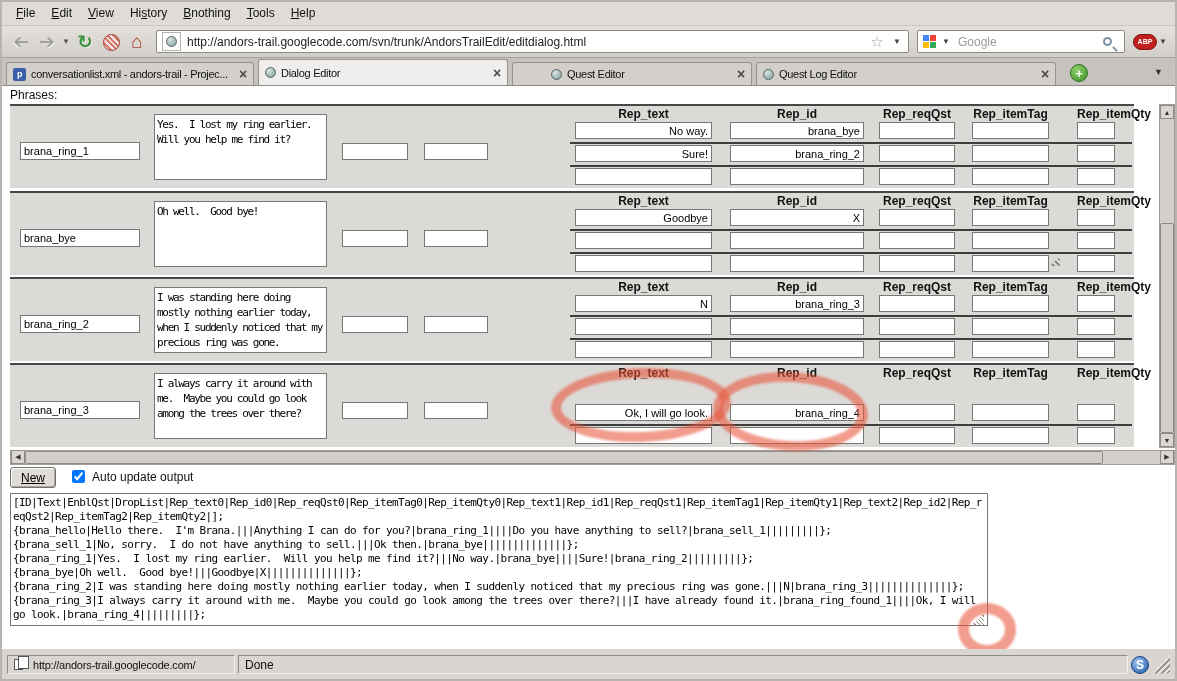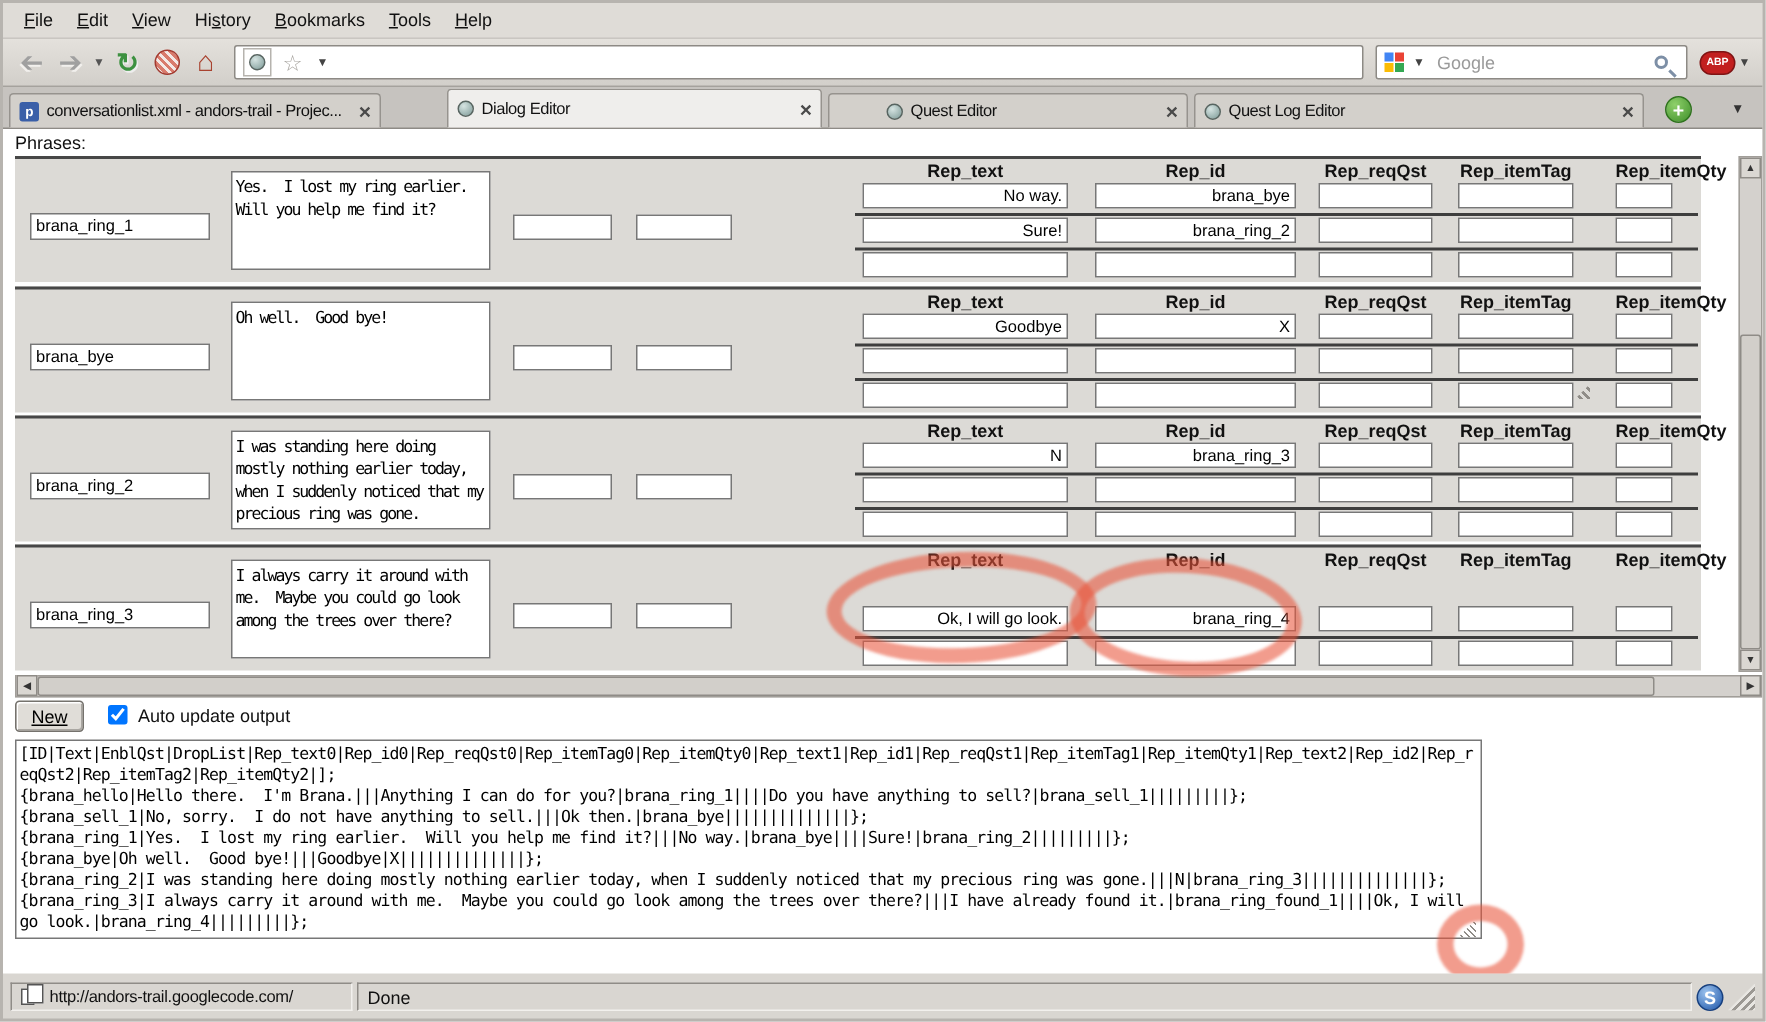--- a/index.html
+++ b/index.html
@@ -42,21 +42,21 @@
   .search-input::placeholder{color:#9a9a9a;}
   .mag{position:relative;width:9px;height:9px;border:2px solid #7d8fa6;border-radius:50%;margin-right:7px;flex:0 0 auto;}
   .mag::after{content:"";position:absolute;width:6px;height:2px;background:#7d8fa6;transform:rotate(45deg);left:7px;top:9px;}
   .abp{width:24px;height:16px;background:#c21f1f;border:1px solid #7e1414;border-radius:8px;color:#fff;
     font-size:7px;font-weight:bold;display:flex;align-items:center;justify-content:center;margin-left:8px;}
   
   .tabstrip{height:28px;background:#c6c3bf;border-bottom:1px solid #8e8b86;display:flex;align-items:flex-end;padding:0 4px;gap:4px;}
   .tab{height:23px;display:flex;align-items:center;gap:5px;padding:0 6px;background:#d3d0cb;
     border:1px solid #96938e;border-bottom:none;border-radius:3px 3px 0 0;font-size:11px;letter-spacing:-0.3px;overflow:hidden;flex:0 0 auto;}
   .tab.active{background:#efeeec;height:26px;}
-  .t0{width:248px;} .t1{width:250px;margin-left:40px;} .t2{width:240px;padding-left:38px;} .t3{width:300px;justify-content:flex-end;}
+  .t0{width:248px;} .t1{width:250px;} .t2{width:240px;padding-left:38px;} .t3{width:300px;justify-content:flex-end;}
   .tlabel{flex:1;white-space:nowrap;overflow:hidden;}
   .tclose{color:#4a4a4a;font-weight:bold;font-size:14px;line-height:1;flex:0 0 auto;}
   .gcicon{width:13px;height:13px;background:#3a5fa8;border-radius:2px;color:#fff;font-size:9px;font-weight:bold;
     display:flex;align-items:center;justify-content:center;flex:0 0 auto;}
   .newtab{width:18px;height:18px;border-radius:50%;background:radial-gradient(circle at 35% 30%,#8ed06a,#3f8f2a);
     border:1px solid #2f731e;color:#fff;font-weight:bold;font-size:13px;line-height:1;display:flex;align-items:center;justify-content:center;
     margin:0 0 3px 10px;}
   .tabdd{margin-left:auto;margin-bottom:8px;font-size:9px;color:#333;padding-right:8px;}
   
   .content{position:absolute;top:84px;left:0;right:0;bottom:30px;background:#fff;overflow:hidden;}
@@ -122,37 +122,38 @@
 </head>
 <body>
 
 <div class="window">
 
   <div class="menubar">
     <span class="menu-item"><span></span><span class="key">F</span><span>ile</span></span>
     <span class="menu-item"><span></span><span class="key">E</span><span>dit</span></span>
     <span class="menu-item"><span></span><span class="key">V</span><span>iew</span></span>
     <span class="menu-item"><span>Hi</span><span class="key">s</span><span>tory</span></span>
-    <span class="menu-item"><span></span><span class="key">B</span><span>ookmarks</span></span>
+    <span class="menu-item"><span></span><span class="key">B</span><span>nothing</span></span>
     <span class="menu-item"><span></span><span class="key">T</span><span>ools</span></span>
     <span class="menu-item"><span></span><span class="key">H</span><span>elp</span></span>
   </div>
 
   <div class="toolbar">
     <span class="tbtn"><span class="arrow back">➔</span></span>
     <span class="tbtn"><span class="arrow">➔</span></span>
     <span class="navdd">▼</span>
     <span class="tbtn"><span class="reload">↻</span></span>
     <span class="tbtn"><span class="stop"></span></span>
     <span class="tbtn"><span class="home">⌂</span></span>
 
     <div class="urlbar">
       <span class="favbox">
           <span class="ball"></span>
         </span>
+      <span class="url-text">http://andors-trail.googlecode.com/svn/trunk/AndorsTrailEdit/editdialog.html</span>
       <span class="star">☆</span>
       <span class="ddv">▼</span>
     </div>
 
     <div class="searchbar">
       <span class="gicon">
           <i class="gb"></i>
           <i class="gr"></i>
           <i class="gy"></i>
           <i class="gg"></i>

